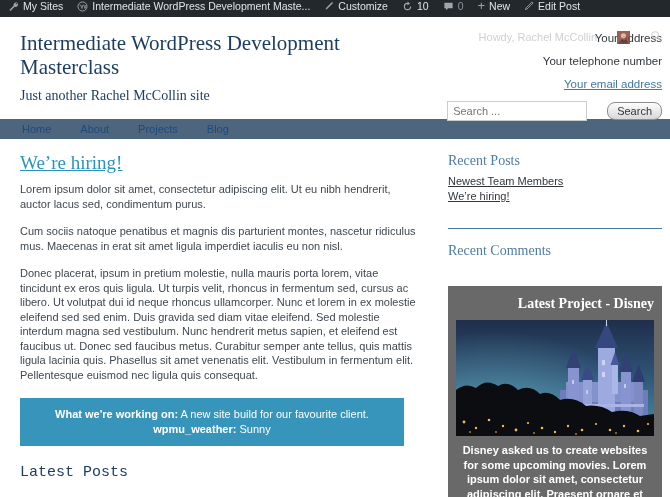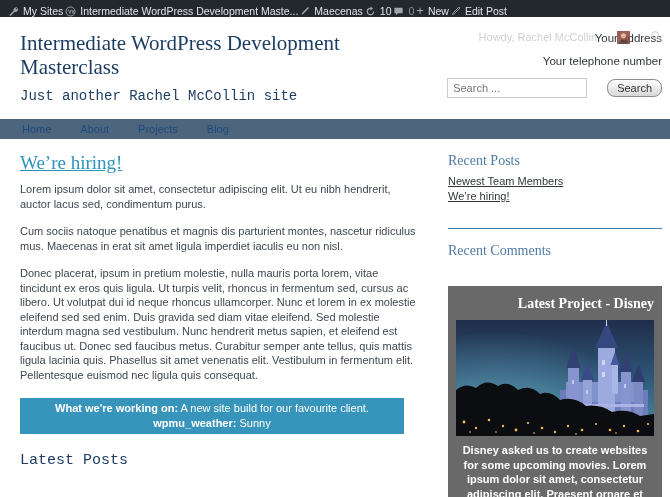--- a/index.html
+++ b/index.html
@@ -1,28 +1,28 @@
 <!DOCTYPE html>
 <html><head>
 <meta charset="utf-8">
 <style>
   html,body{margin:0;padding:0;width:670px;height:497px;overflow:hidden;background:#fff;
     font-family:"Liberation Sans",sans-serif;}
   
-  .adminbar{height:17px;background:#23282d;display:flex;align-items:flex-end;
-    padding:0 8px;gap:2px;font-size:10.5px;color:#e2e4e7;white-space:nowrap;}
+  .adminbar{height:17px;background:#23282d;display:flex;align-items:flex-start;
+    padding:0 8px;gap:14px;font-size:10.5px;color:#e2e4e7;white-space:nowrap;}
   .ab-item{display:flex;align-items:center;gap:4px;cursor:pointer;}
   .ab-item svg{display:block;}
   .ab-count-muted{color:#8b9096;}
   .ab-plus{font-size:13px;line-height:10px;color:#a0a5aa;}
   
   .header{position:relative;padding:14px 20px 0 20px;}
   .site-title{font-family:"Liberation Serif",serif;font-weight:normal;color:#1d3e63;
     font-size:21px;line-height:24px;width:420px;margin:0;cursor:pointer;}
-  .tagline{font-family:Liberation Mono, monospace;color:#1d3e63;font-size:14px;margin:9px 0 0 0;}
+  .tagline{font-family:Liberation Serif, serif;color:#1d3e63;font-size:14px;margin:9px 0 0 0;}
   .header-right{position:absolute;top:15px;right:8px;text-align:right;font-size:11.5px;color:#32373c;}
   .hr-line{margin-bottom:11px;position:relative;}
   .email-link{color:#4178a5;text-decoration:underline;cursor:pointer;}
   .howdy-overlay{position:absolute;top:13px;right:8px;color:#c6c8ca;font-size:11px;
     display:flex;align-items:center;gap:20px;pointer-events:none;opacity:.85;}
   .avatar{width:13px;height:13px;display:block;}
   .searchform{margin-top:6px;display:flex;justify-content:flex-end;align-items:center;gap:20px;}
   .search-input{width:128px;height:16px;border:1px solid #ccc;font-size:11px;padding:1px 5px;
     color:#555;font-family:"Liberation Sans",sans-serif;}
   .search-btn{font-size:11px;padding:2px 9px;border:1px solid #8d8d8d;border-radius:8px;
@@ -35,21 +35,21 @@
   
   .cols{display:flex;padding:0 8px 0 20px;gap:28px;align-items:flex-start;}
   .main{width:418px;}
   .sidebar{width:214px;}
   
   .post-title{font-family:"Liberation Serif",serif;font-size:19px;font-weight:normal;
     margin:13px 0 8px 0;}
   .post-title a{color:#2b93bc;text-decoration:underline;cursor:pointer;}
   .main p{font-size:11px;line-height:14.5px;color:#3f4750;margin:0 0 13px 0;}
   .callout{background:#3794ba;color:#fff;text-align:center;font-size:11px;line-height:15px;
-    padding:3px 26px;margin:16px 16px 14px 0;}
+    padding:9px 26px;margin:16px 16px 14px 0;}
   .callout b{font-weight:bold;}
   .latest-heading{font-family:Liberation Mono, monospace;font-size:15px;font-weight:normal;
     color:#1d3e63;margin:18px 0 10px 0;}
   
   .sb-heading{font-family:"Liberation Serif",serif;font-size:14px;font-weight:normal;
     color:#4f7ba3;margin:14px 0 5px 0;}
   .sb-list{list-style:none;margin:0;padding:0;}
   .sb-list li{font-size:11px;line-height:15px;}
   .sb-list a{color:#32373c;text-decoration:underline;cursor:pointer;}
   .sb-divider{border:none;border-top:1px solid #4a7ba6;margin:24px 0 0 0;}
@@ -80,21 +80,21 @@
         </svg>
       </span>
     <span>Intermediate WordPress Development Maste...</span>
   </div>
   <div class="ab-item">
     <span>
         <svg width="10" height="10" viewBox="0 0 16 16">
           <path d="M12.8 1.5l1.7 1.7-9.5 9.5-2.6 1 .9-2.7z" fill="#a0a5aa"></path>
         </svg>
       </span>
-    <span>Maecenas</span>
+    <span>Customize</span>
   </div>
   <div class="ab-item">
     <span>
         <svg width="11" height="11" viewBox="0 0 16 16">
           <path d="M8 2.6a5.4 5.4 0 1 0 5.4 5.4h-1.7A3.7 3.7 0 1 1 8 4.3V6.6l3.6-3L8 .6z" fill="#a0a5aa"></path>
         </svg>
       </span>
     <span>10</span>
   </div>
   <div class="ab-item">
@@ -119,20 +119,21 @@
   </div>
 </div>
 
 <div class="header">
   <h1 class="site-title">Intermediate WordPress Development Masterclass</h1>
   <p class="tagline">Just another Rachel McCollin site</p>
 
   <div class="header-right">
     <div class="hr-line">Your address</div>
     <div class="hr-line">Your telephone number</div>
+    <div class="hr-line"><a class="email-link">Your email address</a></div>
     <form class="searchform">
       <input class="search-input" type="text" placeholder="Search ..." style="">
       <button class="search-btn">Search</button>
     </form>
   </div>
 
   <div class="howdy-overlay">
     <span>Howdy, Rachel McCollin</span>
     <span>
         <svg class="avatar" viewBox="0 0 13 13">

